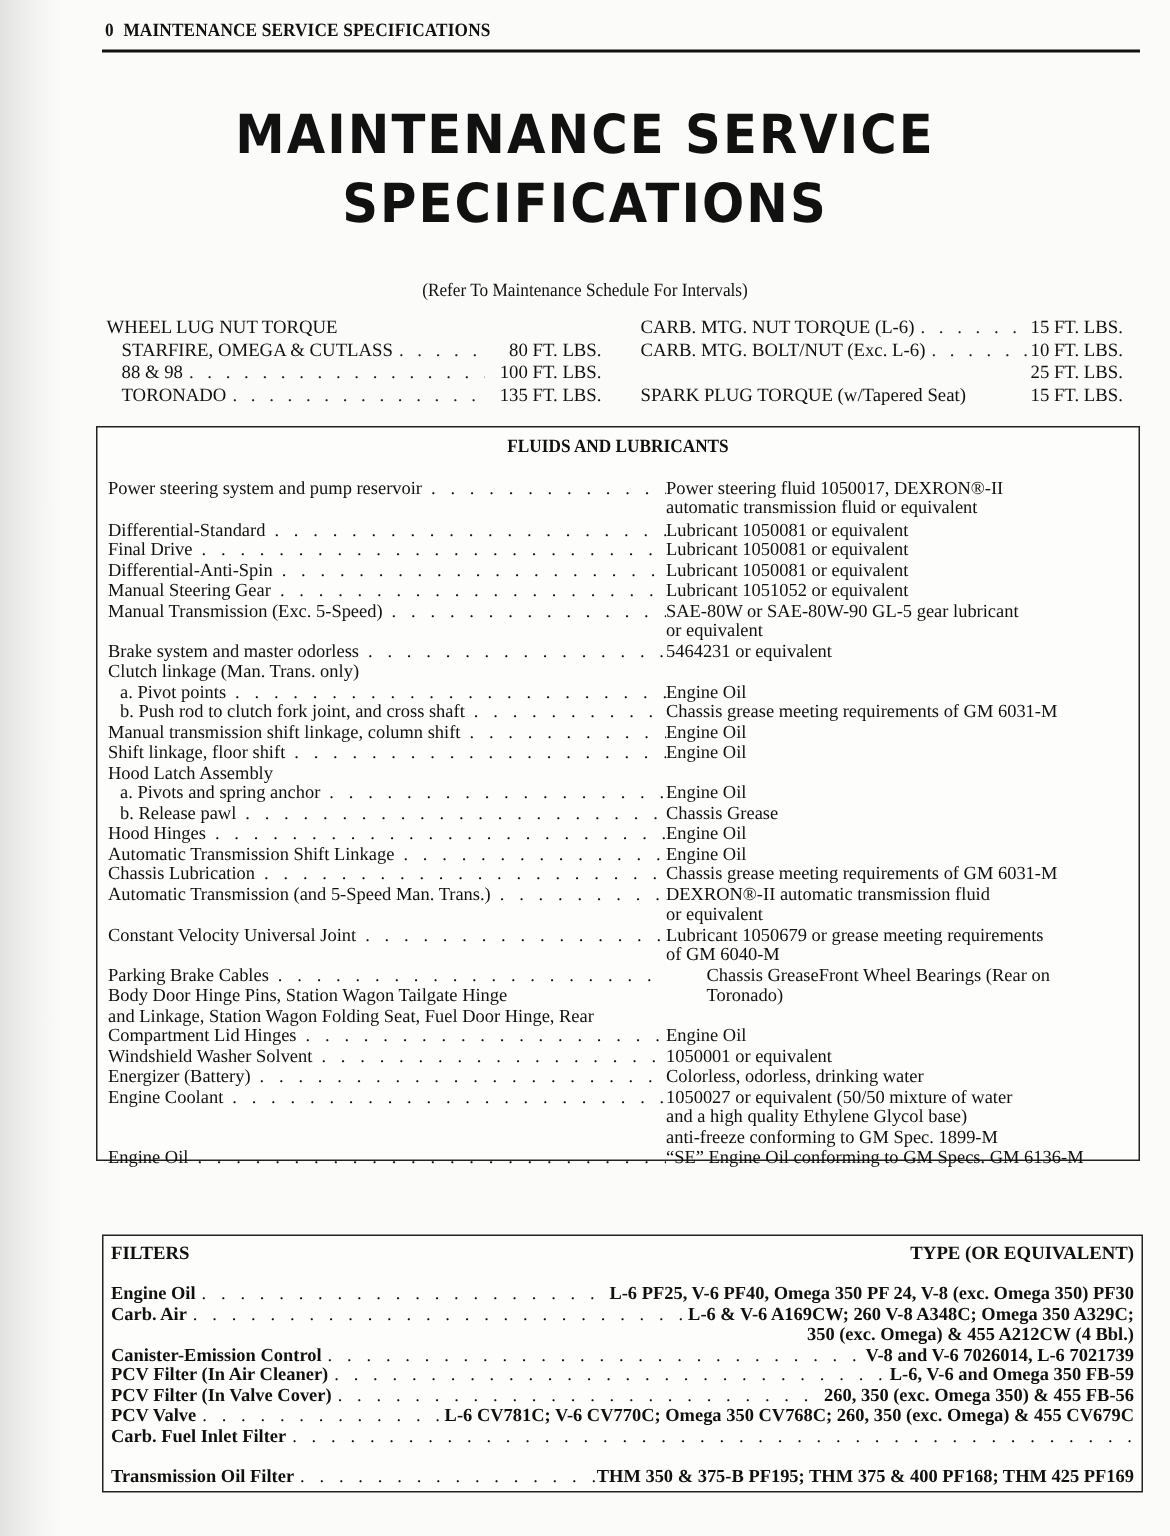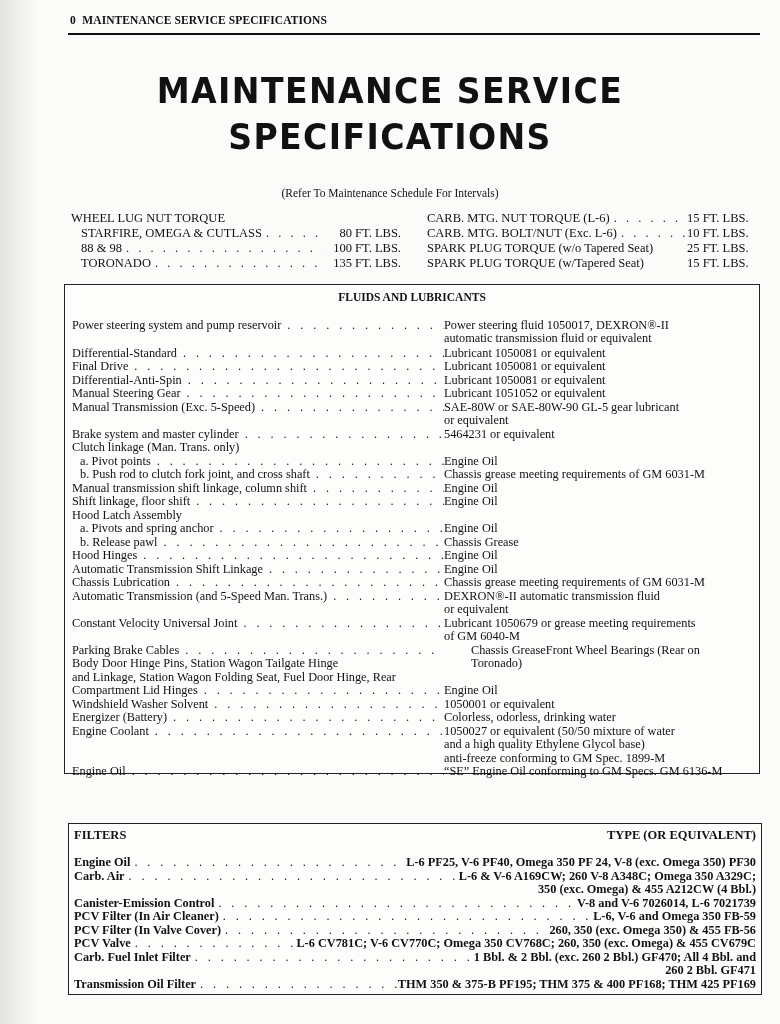--- a/index.html
+++ b/index.html
@@ -120,21 +120,20 @@
       <span class="lbl">CARB. MTG. NUT TORQUE (L-6)</span>
       <span class="dots">. . . . . . . . .</span>
       <span class="val">15 FT. LBS.</span>
     </div>
   <div class="trow">
       <span class="lbl">CARB. MTG. BOLT/NUT (Exc. L-6)</span>
       <span class="dots">. . . . . . . . .</span>
       <span class="val">10 FT. LBS.</span>
     </div>
   <div class="trow">
-      <span class="lbl">SPARK PLUG TORQUE (w/o Tapered Seat)</span>
       <span class="dots"></span>
       <span class="val">25 FT. LBS.</span>
     </div>
   <div class="trow">
       <span class="lbl">SPARK PLUG TORQUE (w/Tapered Seat)</span>
       <span class="dots"></span>
       <span class="val">15 FT. LBS.</span>
     </div>
 </div>
 
@@ -180,21 +179,21 @@
       <div class="frow" style="top: 116px;">
         <div class="item">
           <span class="txt" style="">Manual Transmission (Exc. 5-Speed)</span>
           <span class="dots">. . . . . . . . . . . . . . . . . . . . . . . . . . . . . . . . . . . . . . . . </span>
         </div>
         <div class="spec">SAE-80W or SAE-80W-90 GL-5 gear lubricant
   or equivalent</div>
       </div>
       <div class="frow" style="top: 143px;">
         <div class="item">
-          <span class="txt" style="">Brake system and master cylinder</span>
+          <span class="txt" style="">Brake system and master odorless</span>
           <span class="dots">. . . . . . . . . . . . . . . . . . . . . . . . . . . . . . . . . . . . . . . . </span>
         </div>
         <div class="spec">5464231 or equivalent</div>
       </div>
       <div class="frow" style="top: 156px;">
         <div class="item">
           <span class="txt" style="">Clutch linkage (Man. Trans. only)</span>
         </div>
         <div class="spec"></div>
       </div>
@@ -375,22 +374,20 @@
         <span class="spec">260, 350 (exc. Omega 350) &amp; 455 FB-56</span>
       </div>
       <div class="flrow" style="top: 113px;">
         <span class="txt">PCV Valve</span>
         <span class="dots">. . . . . . . . . . . . . . . . . . . . . . . . . . . . . . . . . . . . . . . . . . . . . . . . . . . . . . . . . . . . . . . . . . . . . . . . . . . . . . . . </span>
         <span class="spec">L-6 CV781C; V-6 CV770C; Omega 350 CV768C; 260, 350 (exc. Omega) &amp; 455 CV679C</span>
       </div>
       <div class="flrow" style="top: 127px;">
         <span class="txt">Carb. Fuel Inlet Filter</span>
         <span class="dots">. . . . . . . . . . . . . . . . . . . . . . . . . . . . . . . . . . . . . . . . . . . . . . . . . . . . . . . . . . . . . . . . . . . . . . . . . . . . . . . . </span>
-        <span class="spec">1 Bbl. &amp; 2 Bbl. (exc. 260 2 Bbl.) GF470; All 4 Bbl. and
-260 2 Bbl. GF471</span>
       </div>
       <div class="flrow" style="top: 154px;">
         <span class="txt">Transmission Oil Filter</span>
         <span class="dots">. . . . . . . . . . . . . . . . . . . . . . . . . . . . . . . . . . . . . . . . . . . . . . . . . . . . . . . . . . . . . . . . . . . . . . . . . . . . . . . . </span>
         <span class="spec">THM 350 &amp; 375-B PF195; THM 375 &amp; 400 PF168; THM 425 PF169</span>
       </div>
     </div>
 </div>
 
 </body></html>

